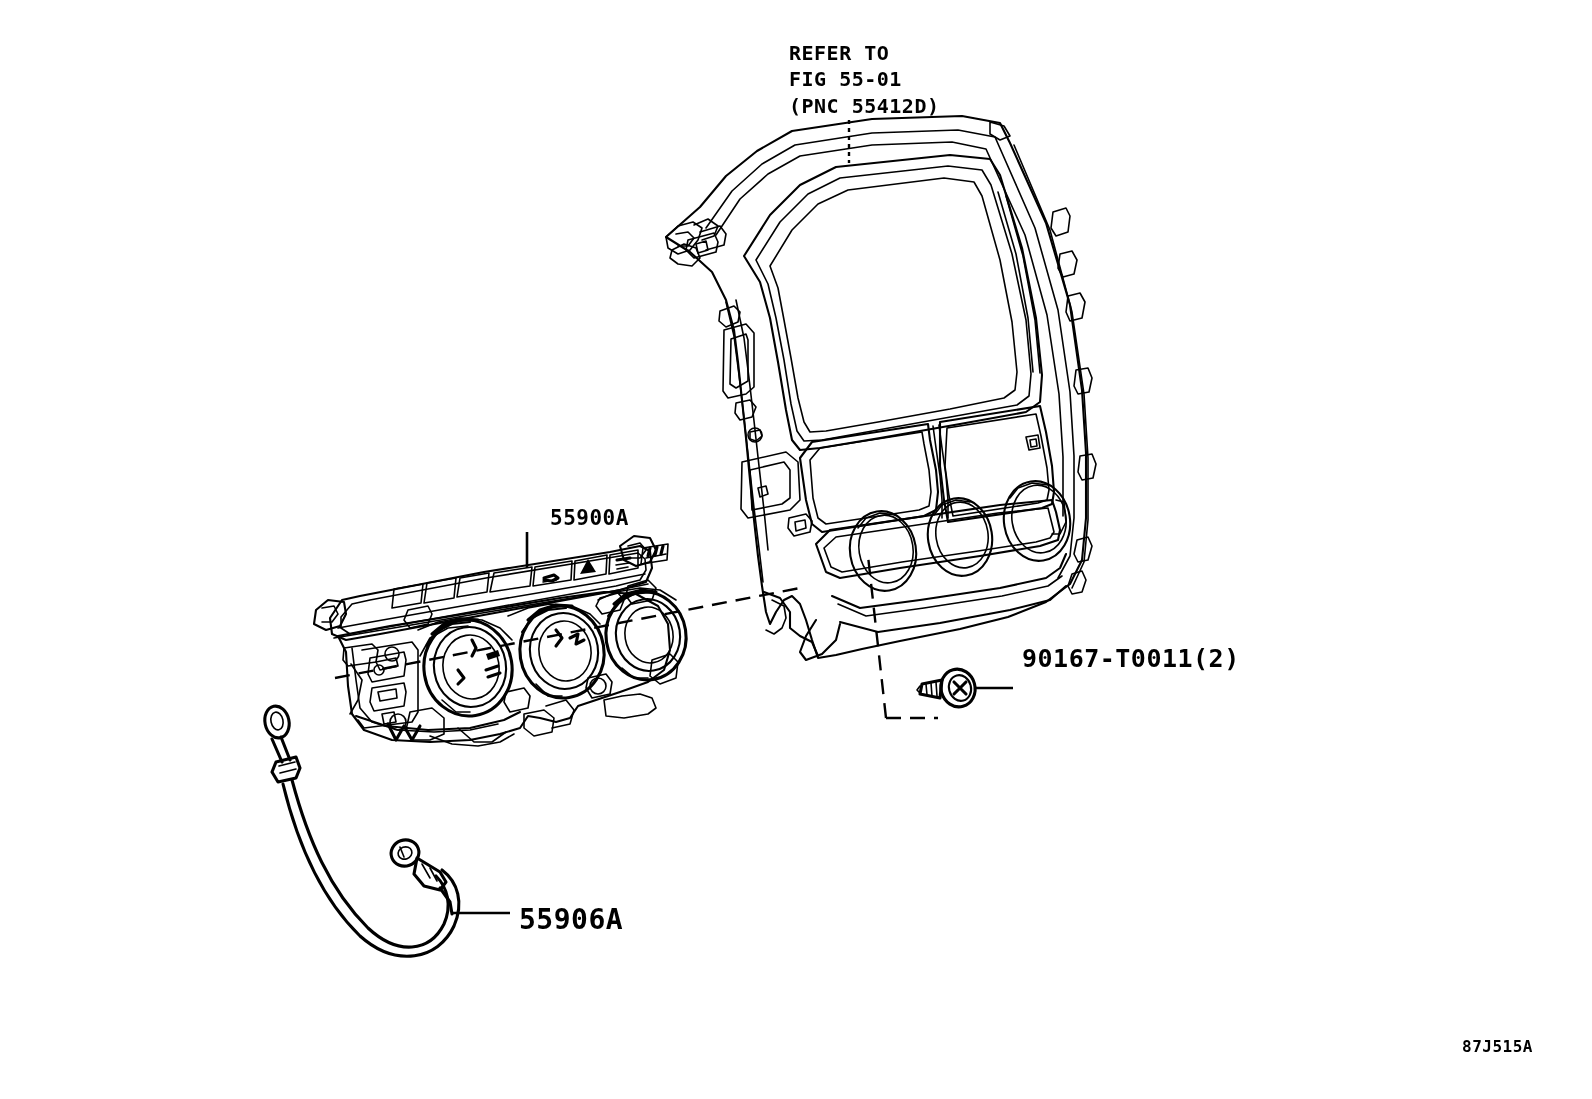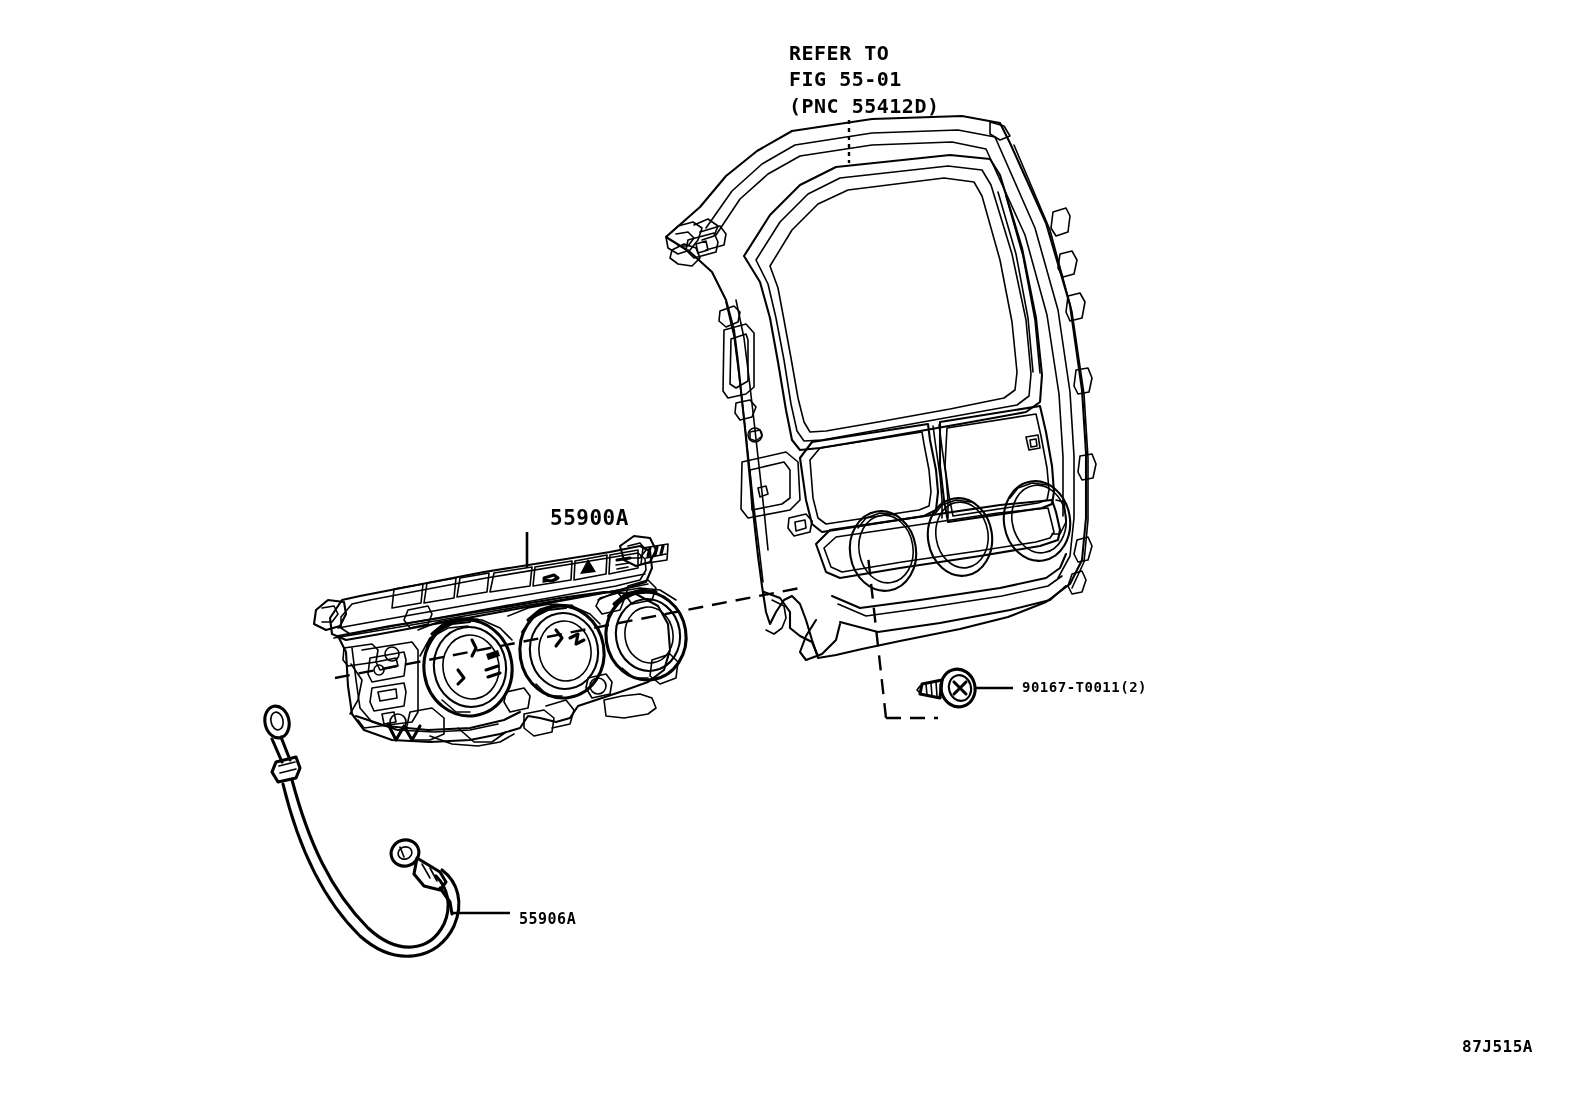--- a/index.html
+++ b/index.html
@@ -36,27 +36,26 @@
   }
   #label-part-55900a {
     left: 506px;
     top: 505px;
     font-size: 21px;
     margin-left: 44px;
   }
   #label-part-55906a {
     left: 519px;
     top: 902px;
-    font-size: 15px;
-    margin-top: 8px;
+    font-size: 28px;
   }
   #label-part-bolt {
     left: 1022px;
-    top: 678px;
-    font-size: 14px;
+    top: 642px;
+    font-size: 25px;
     text-align: center;
   }
   #label-figure-id {
     left: 1462px;
     top: 1036px;
     font-size: 16px;
   }
   svg.artwork {
     position: absolute;
     left: 0;

